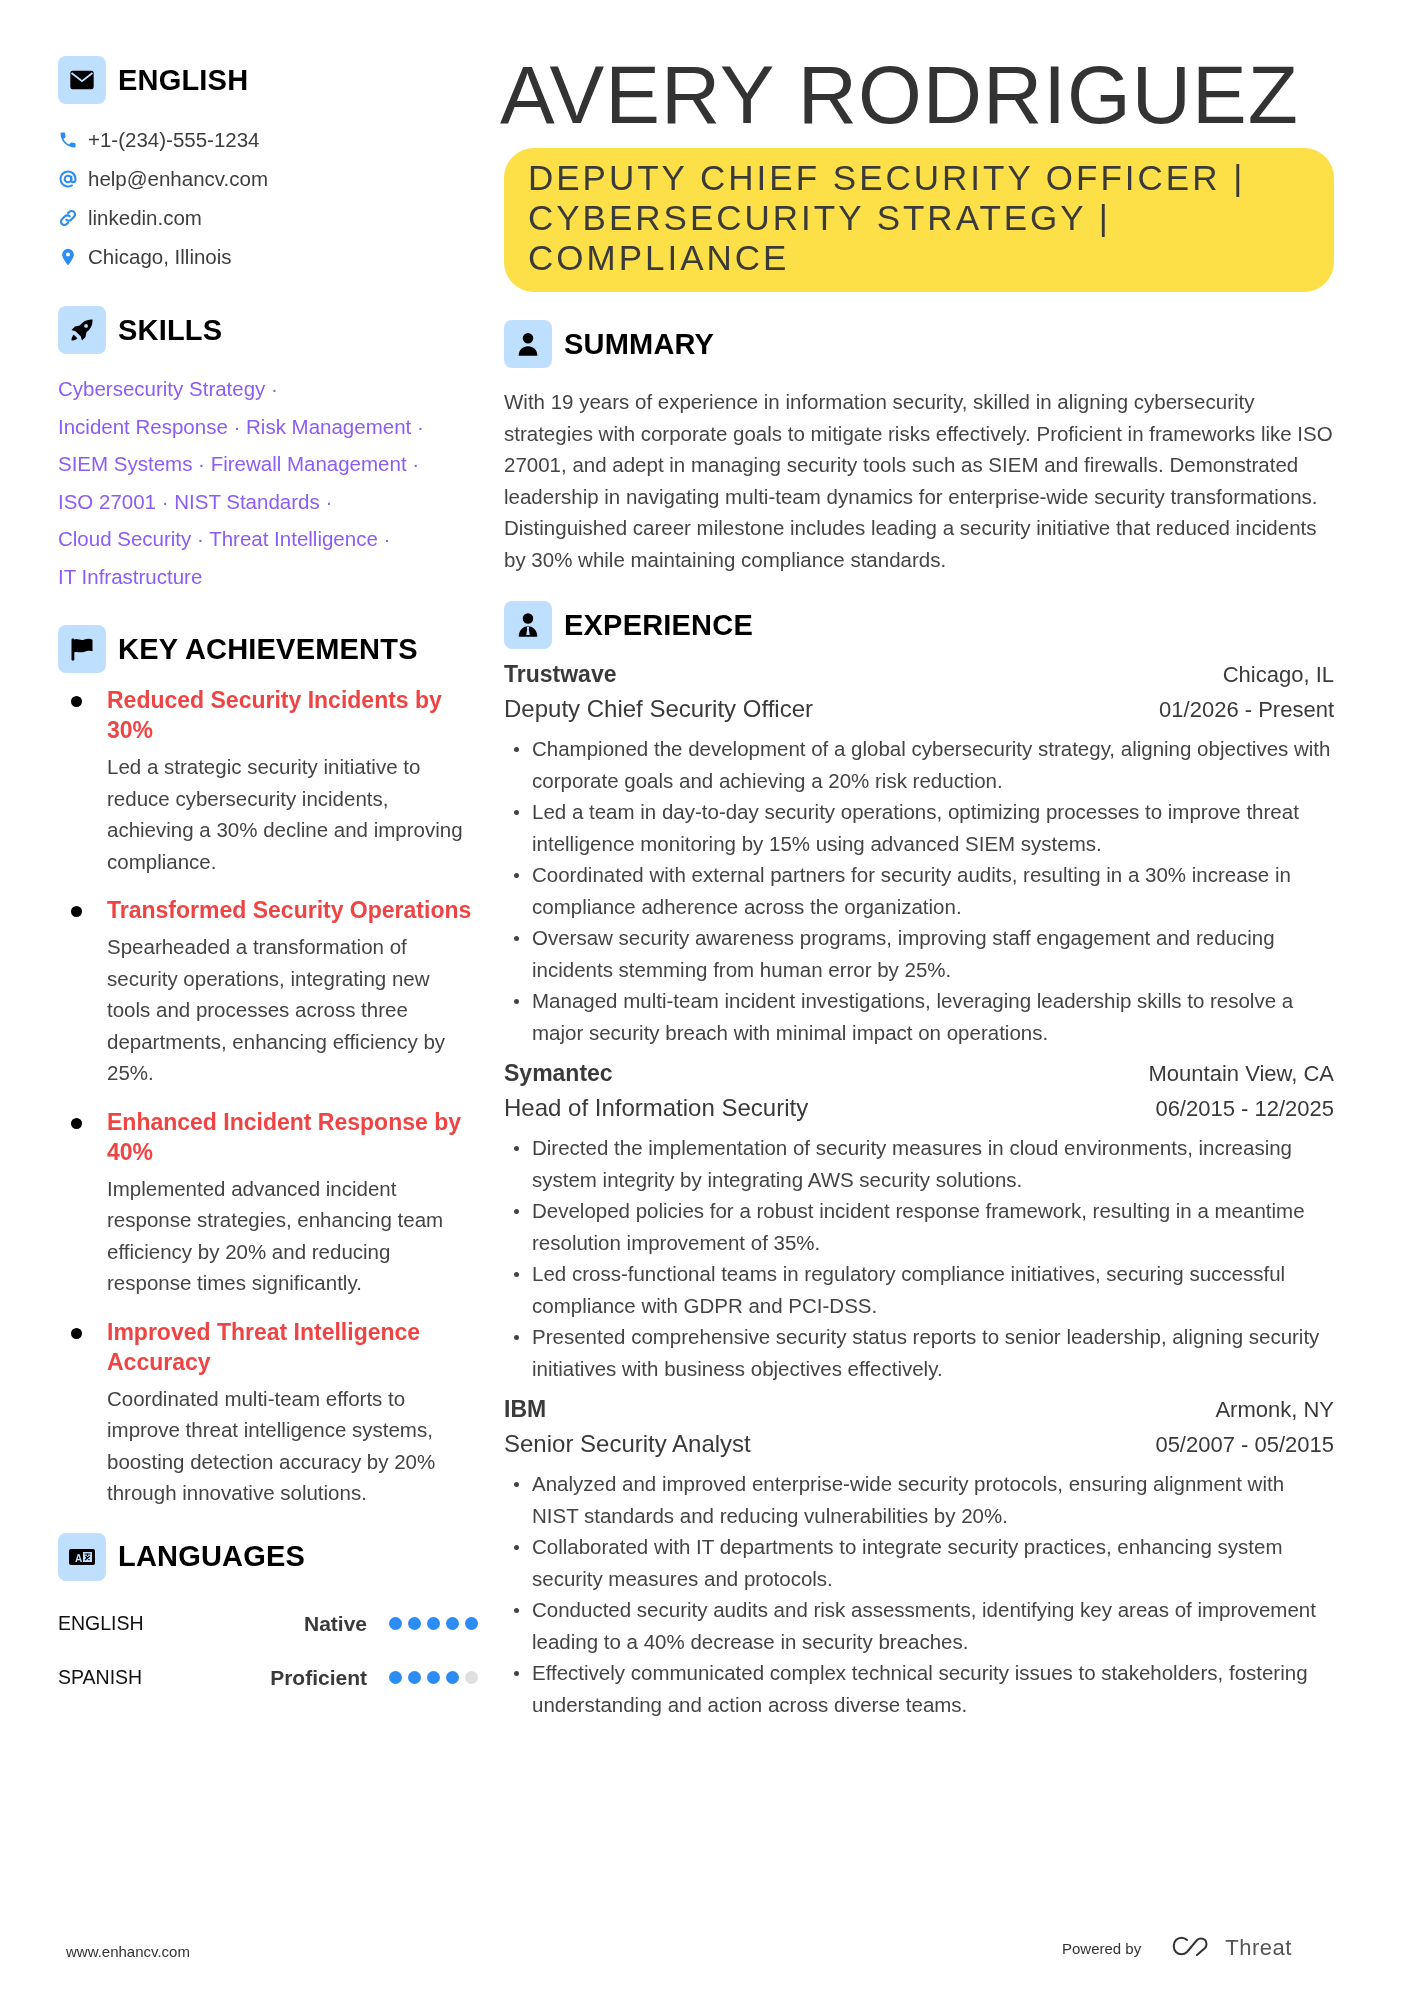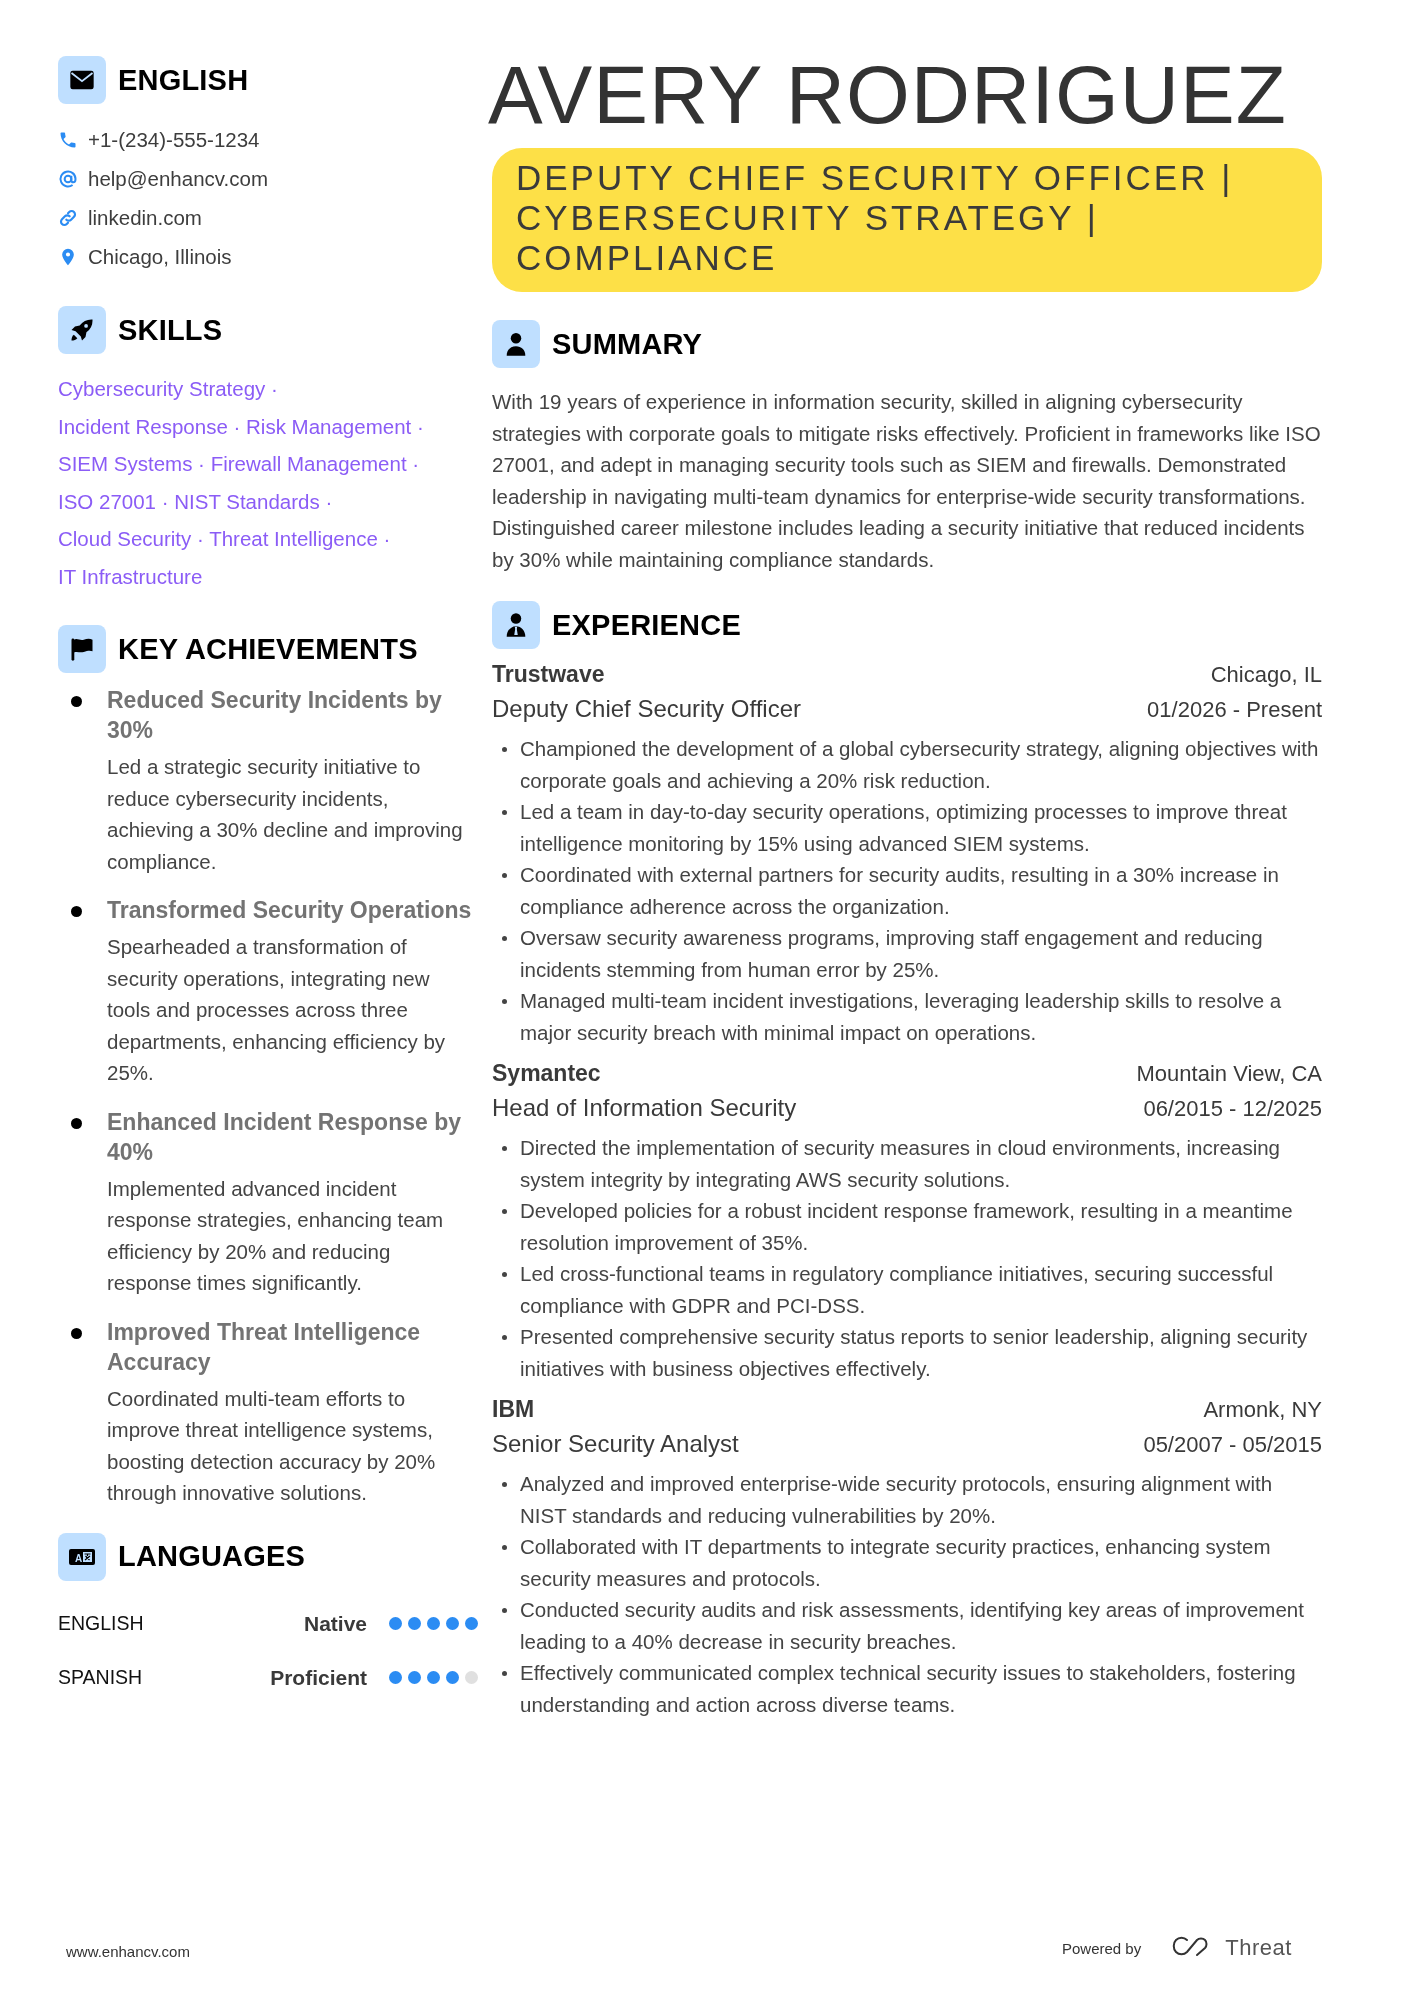--- a/index.html
+++ b/index.html
@@ -1,39 +1,39 @@
 <!DOCTYPE html>
 <html><head>
 <meta charset="utf-8">
 <style>
   * { box-sizing: border-box; margin: 0; padding: 0; }
   html, body { width: 1410px; height: 1995px; background: #ffffff; }
   body { font-family: "Liberation Sans", "DejaVu Sans", sans-serif; color: #3a3a3a; position: relative; overflow: hidden; }
 
   .left { position: absolute; left: 58px; top: 56px; width: 420px; }
-  .right { position: absolute; left: 492px; top: 50px; width: 830px; }
+  .right { position: absolute; left: 504px; top: 50px; width: 830px; }
 
   .sec-head { display: flex; align-items: center; height: 48px; }
   .sec-icon { width: 48px; height: 48px; border-radius: 8px; background: #bfdfff; display: flex; align-items: center; justify-content: center; flex-shrink: 0; }
   .sec-icon svg { width: 28px; height: 28px; }
   .sec-title { margin-left: 12px; font-size: 29px; font-weight: 700; color: #000000; letter-spacing: 0.2px; }
 
   .contacts { margin-top: 16px; }
   .contact-row { display: flex; align-items: center; height: 39px; font-size: 20.5px; color: #3d3d3d; }
   .contact-row .ci { width: 30px; display: flex; align-items: center; }
   .contact-row .ci svg { width: 20px; height: 20px; }
 
   .skills-sec { margin-top: 30px; }
   .skills { margin-top: 16px; font-size: 20.5px; color: #8b5cf6; line-height: 37.5px; }
 
   .ach-sec { margin-top: 30px; }
   .ach-list { margin-top: 12px; }
   .ach { position: relative; padding-left: 49px; margin-bottom: 18px; }
   .ach .dot { position: absolute; left: 13px; top: 11px; width: 11px; height: 11px; border-radius: 50%; background: #000; }
-  .ach-title { font-size: 23px; font-weight: 700; color: #737373; line-height: 30px; }
+  .ach-title { font-size: 23px; font-weight: 700; color: #ef4444; line-height: 30px; }
   .ach-desc { margin-top: 6px; font-size: 20.5px; color: #444; line-height: 31.5px; }
 
   .lang-sec { margin-top: 24px; }
   .langs { margin-top: 16px; }
   .lang-row { display: flex; align-items: center; height: 54px; }
   .lang-name { font-size: 19.5px; color: #111; width: 190px; }
   .lang-level { font-size: 21px; font-weight: 700; color: #3a3a3a; margin-left: auto; margin-right: 22px; }
   .lang-dots { display: flex; gap: 6px; }
   .lang-dots span { width: 13px; height: 13px; border-radius: 50%; background: #2b8cf3; }
   .lang-dots span.off { background: #e0e0e0; }

